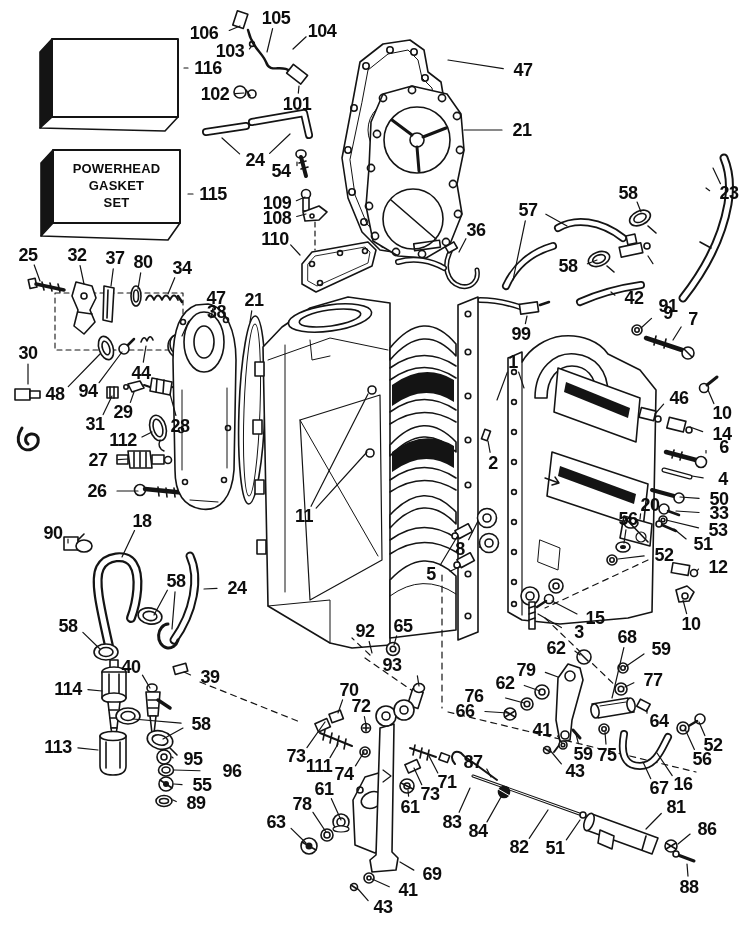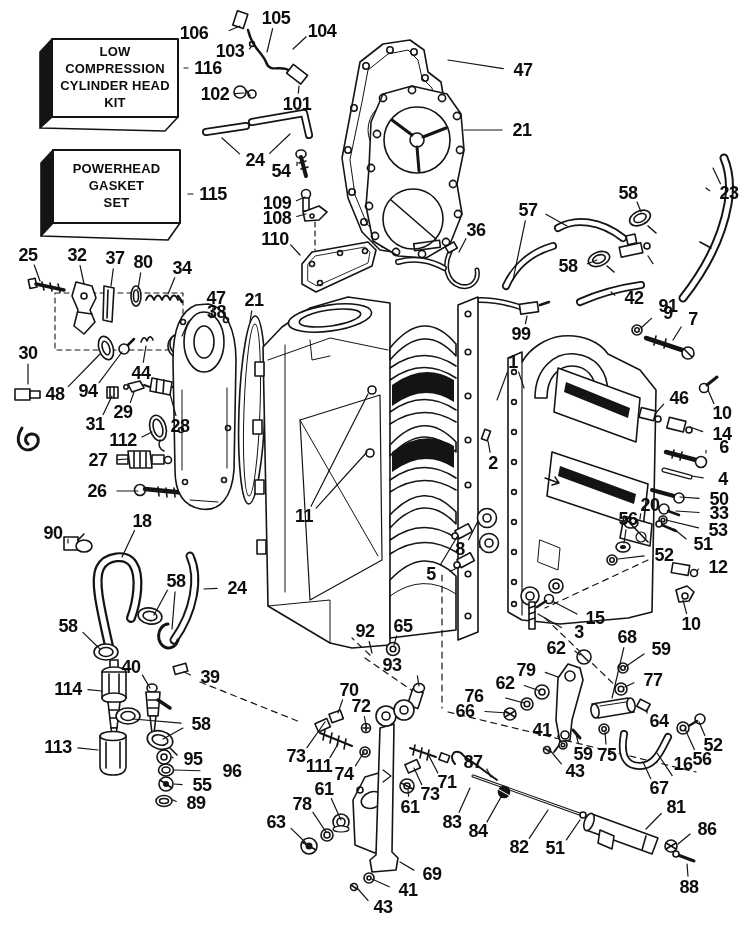--- a/index.html
+++ b/index.html
@@ -685,32 +685,28 @@
           <line x1="687.9795320061031" y1="876.0413535298475" x2="687" y2="864"></line>
           <line x1="413.8099680878364" y1="870.1376421425277" x2="400" y2="862"></line>
           <line x1="389.248657771364" y1="886.7855961084108" x2="372" y2="879"></line>
           <line x1="368.14583035783755" y1="900.5726480157042" x2="358" y2="889"></line>
           <line x1="311.05229801049666" y1="506.2589805212842" x2="368" y2="394"></line>
           <line x1="316.14582816136243" y1="508.16082294891936" x2="367" y2="452"></line>
         </g>
   </g>
 </svg>
 
-<div class="kit-box-label" id="box1-label">LOW
-COMPRESSION
-CYLINDER HEAD
-KIT</div>
 <div class="kit-box-label" id="box2-label">POWERHEAD
 GASKET
 SET</div>
 
 <div id="labels">
       <div class="part-num" style="left: 276px; top: 18px;">105</div>
       <div class="part-num" style="left: 322px; top: 31px;">104</div>
-      <div class="part-num" style="left: 194px; top: 33px;">106</div>
+      <div class="part-num" style="left: 204px; top: 33px;">106</div>
       <div class="part-num" style="left: 230px; top: 51px; text-align: center;">103</div>
       <div class="part-num" style="left: 208px; top: 68px;">116</div>
       <div class="part-num" style="left: 215px; top: 94px;">102</div>
       <div class="part-num" style="left: 297px; top: 104px;">101</div>
       <div class="part-num" style="left: 523px; top: 70px;">47</div>
       <div class="part-num" style="left: 522px; top: 130px;">21</div>
       <div class="part-num" style="left: 729px; top: 193px;">23</div>
       <div class="part-num" style="left: 255px; top: 160px;">24</div>
       <div class="part-num" style="left: 281px; top: 171px;">54</div>
       <div class="part-num" style="left: 213px; top: 194px;">115</div>
@@ -802,21 +798,21 @@
       <div class="part-num" style="left: 220px; top: 771px; margin-left: 12px;">96</div>
       <div class="part-num" style="left: 202px; top: 785px;">55</div>
       <div class="part-num" style="left: 196px; top: 803px;">89</div>
       <div class="part-num" style="left: 324px; top: 789px;">61</div>
       <div class="part-num" style="left: 447px; top: 782px;">71</div>
       <div class="part-num" style="left: 430px; top: 794px;">73</div>
       <div class="part-num" style="left: 302px; top: 804px;">78</div>
       <div class="part-num" style="left: 410px; top: 807px;">61</div>
       <div class="part-num" style="left: 276px; top: 822px;">63</div>
       <div class="part-num" style="left: 659px; top: 788px;">67</div>
-      <div class="part-num" style="left: 683px; top: 764px; text-align: center;">16</div>
+      <div class="part-num" style="left: 683px; top: 784px; text-align: center;">16</div>
       <div class="part-num" style="left: 452px; top: 822px;">83</div>
       <div class="part-num" style="left: 478px; top: 831px;">84</div>
       <div class="part-num" style="left: 519px; top: 847px;">82</div>
       <div class="part-num" style="left: 555px; top: 848px;">51</div>
       <div class="part-num" style="left: 676px; top: 807px;">81</div>
       <div class="part-num" style="left: 707px; top: 829px;">86</div>
       <div class="part-num" style="left: 689px; top: 887px;">88</div>
       <div class="part-num" style="left: 432px; top: 874px;">69</div>
       <div class="part-num" style="left: 408px; top: 890px;">41</div>
       <div class="part-num" style="left: 383px; top: 907px;">43</div>

